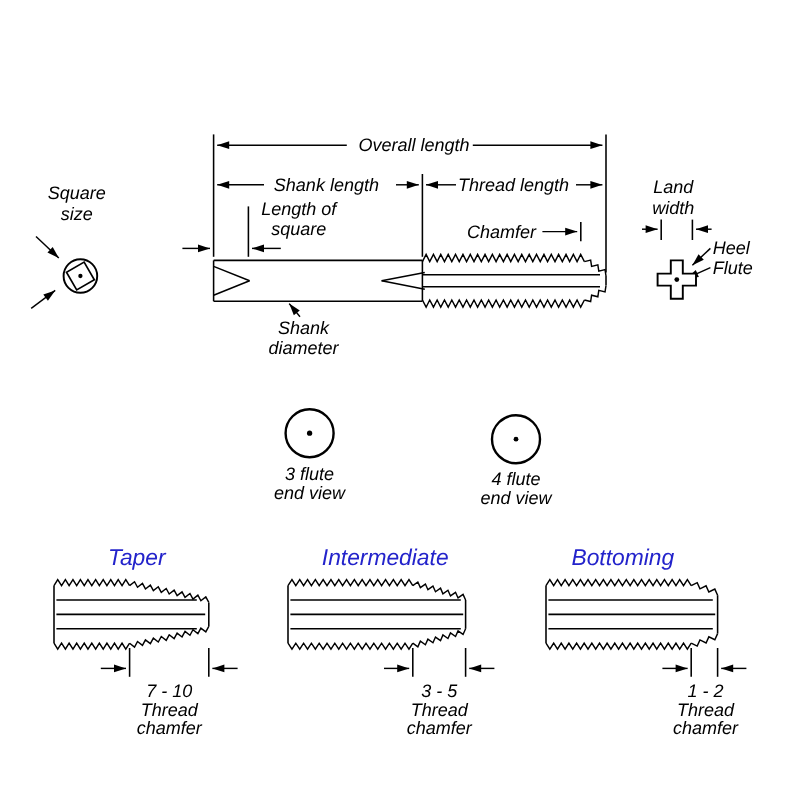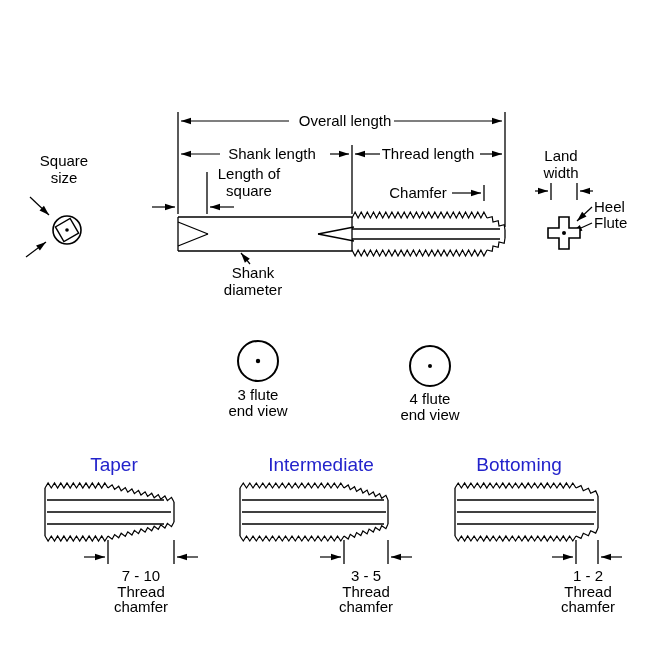--- a/index.html
+++ b/index.html
@@ -1,16 +1,16 @@
 <!DOCTYPE html>
 <html><head>
 <meta charset="utf-8">
 <style>
   html,body{margin:0;padding:0;background:#ffffff;}
-  #stage{width:670px;height:670px;position:relative;background:#ffffff;overflow:hidden;}
+  #stage{width:670px;height:670px;position:relative;background:#ffffff;overflow:hidden;font-style:italic;}
   svg{display:block;}
   .t{font-family:"Liberation Sans",sans-serif;font-size:15px;fill:#000;}
   .mid{text-anchor:middle;}
   .type{font-family:"Liberation Sans",sans-serif;font-size:19px;fill:#2323cb;text-anchor:middle;}
 </style>
 </head>
 <body>
 
 <div id="stage">
 <svg width="670" height="670" viewBox="0 0 670 670">

